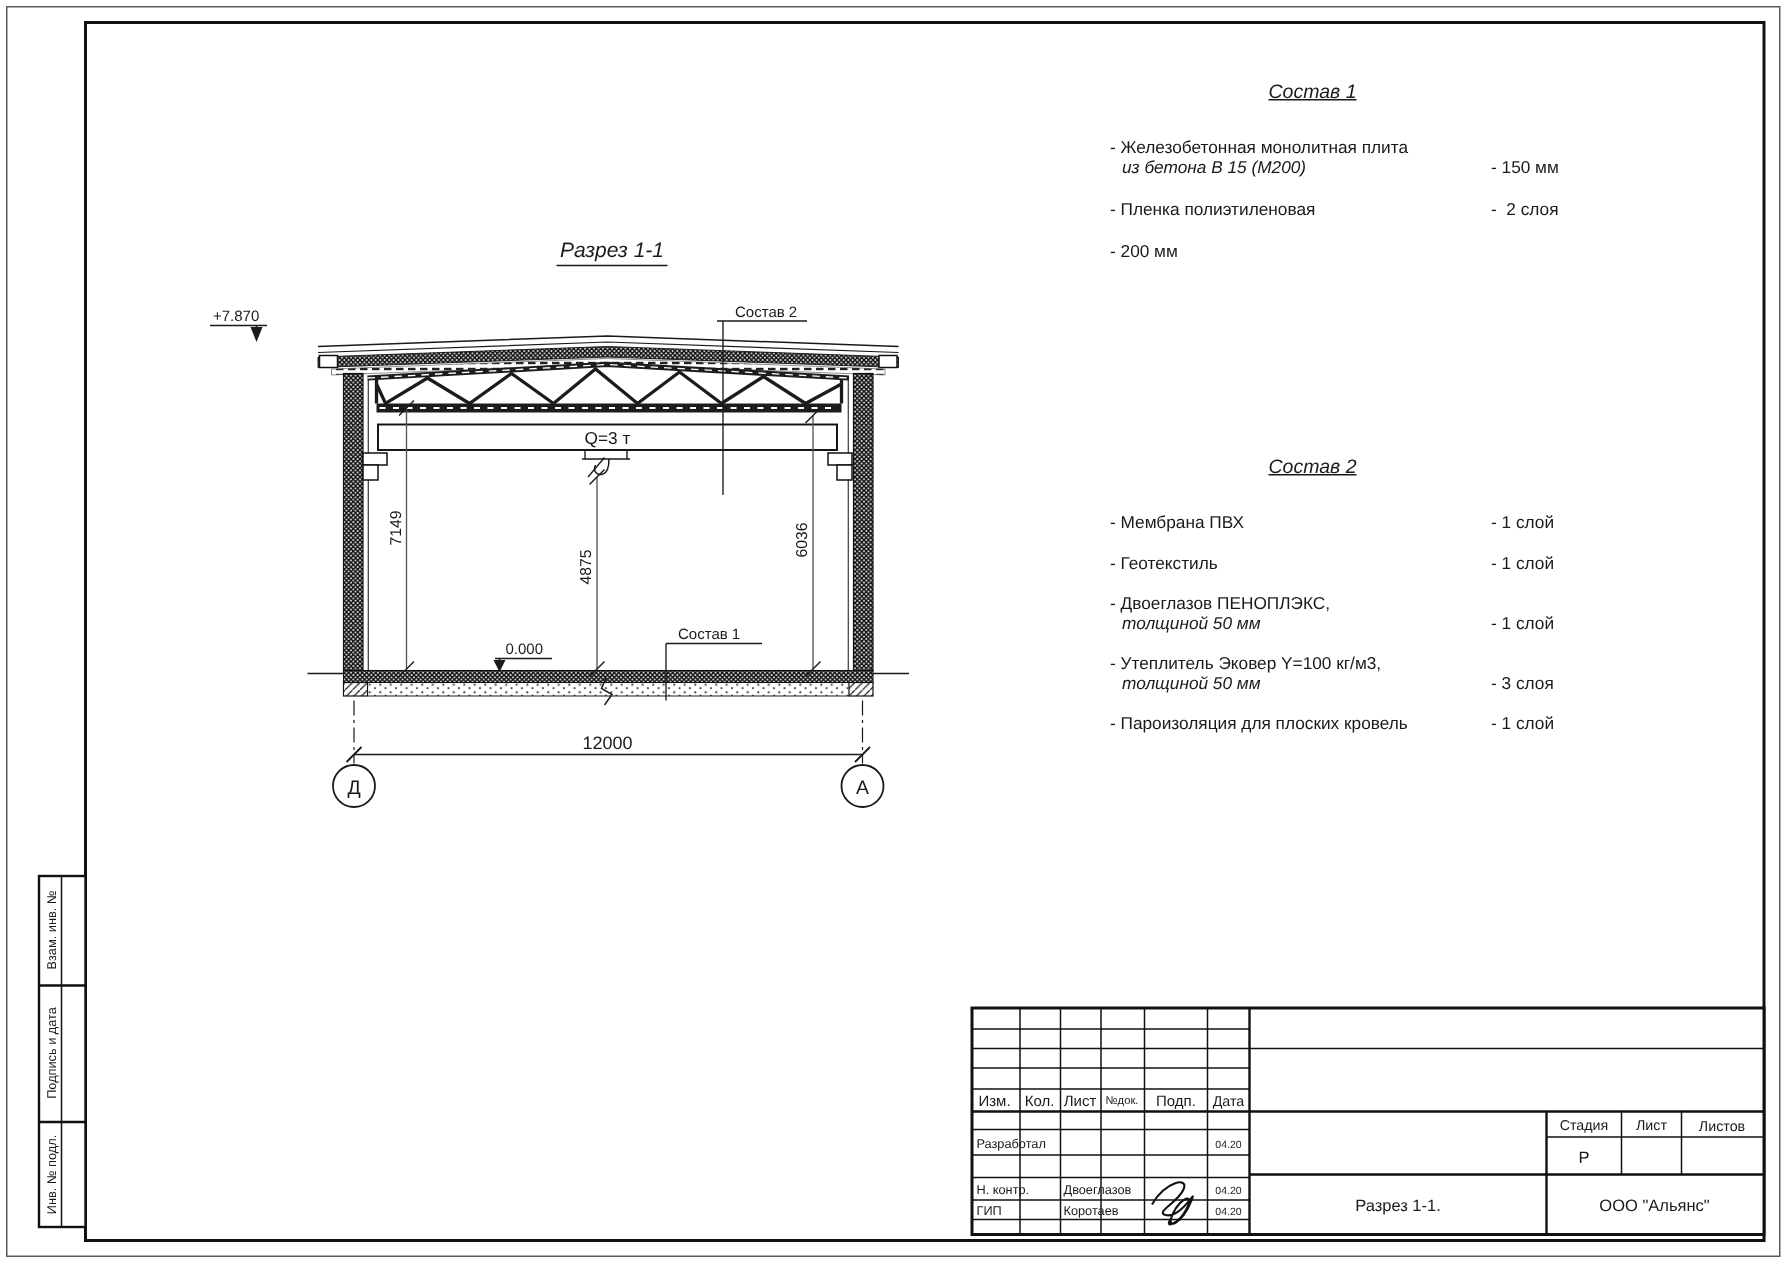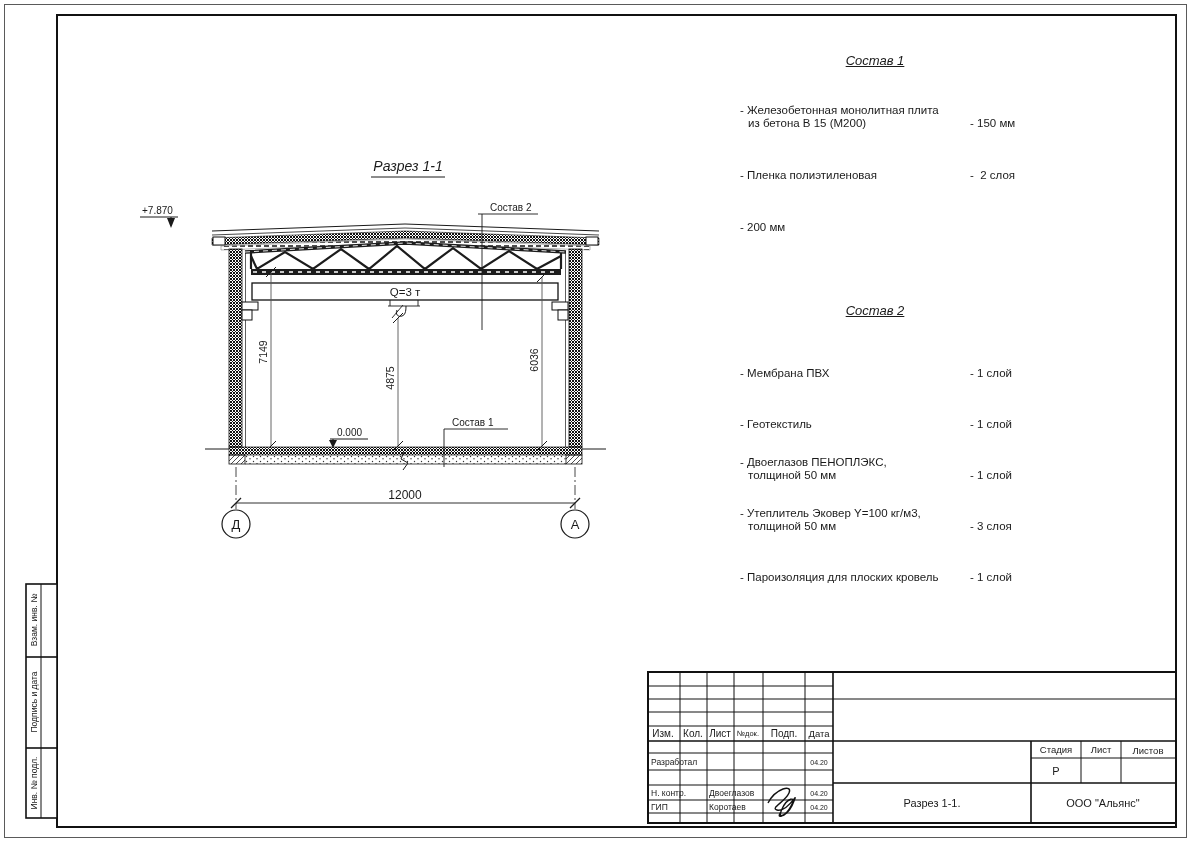--- a/index.html
+++ b/index.html
@@ -7,27 +7,27 @@
          font-family:"Liberation Sans","DejaVu Sans",sans-serif;color:#1a1a1a;}
   .outer-border{position:absolute;left:4px;top:4px;right:4px;bottom:4px;border:1px solid #5a5a5a;}
   .frame{position:absolute;left:56px;top:14px;width:1121px;height:814px;border:2px solid #111;box-sizing:border-box;}
   svg{position:absolute;}
   svg text{font-family:"Liberation Sans","DejaVu Sans",sans-serif;fill:#1a1a1a;}
 
   
   .spec{position:absolute;width:330px;font-size:11.5px;line-height:13px;color:#1a1a1a;}
   .spec-title{width:270px;text-align:center;font-size:13px;font-style:italic;
               text-decoration:underline;margin:0 0 26px 0;}
-  .spec-row{display:flex;align-items:flex-end;}
+  .spec-row{display:flex;align-items:flex-end;gap:24px;}
   .spec1 .spec-row{margin-bottom:15px;}
   .spec2 .spec-row{margin-bottom:14px;}
   .spec-name{width:230px;}
   .spec-name span{display:block;}
-  .spec-name .l2{padding-left:8px;}
-  .spec-val{white-space:pre;margin-top:24px;}
+  .spec-name .l2{padding-left:8px;font-style:italic;}
+  .spec-val{white-space:pre;}
 </style>
 </head>
 <body>
 
 <div class="sheet">
   <div class="outer-border"></div>
   <div class="frame"></div>
 
   <svg class="section" style="left:57px;top:15px;" width="660" height="560" viewBox="57 15 660 560">
     <defs>

